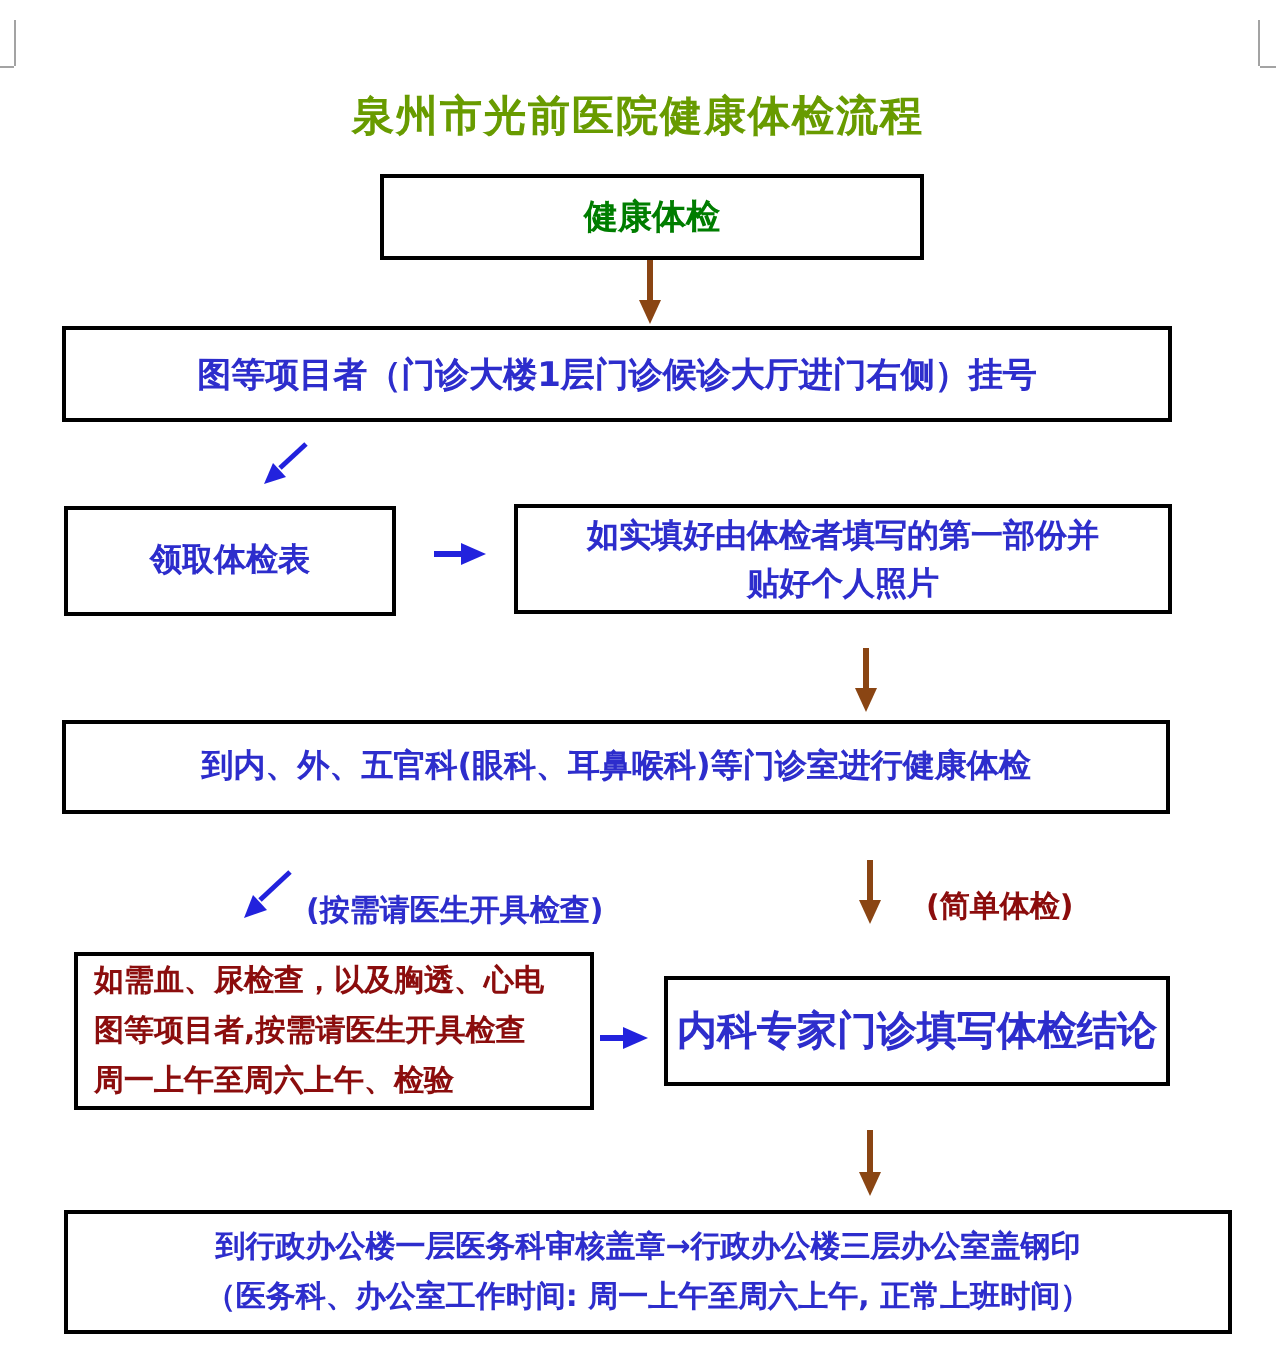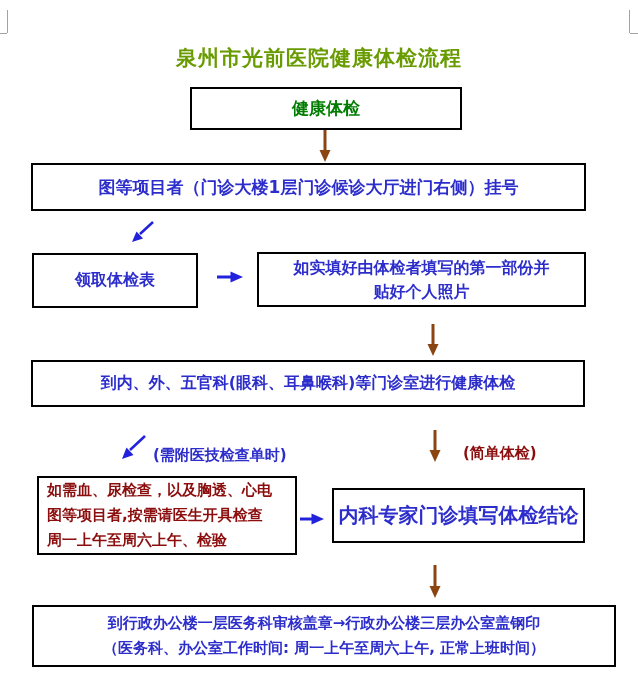--- a/index.html
+++ b/index.html
@@ -102,21 +102,21 @@
 
   <div class="fbox box-clinics">
     <span class="blue">到内、外、五官科(眼科、耳鼻喉科)等门诊室进行健康体检</span>
   </div>
 
   <svg class="arr" style="left:119px;top:433px;" width="28" height="28" viewBox="0 0 28 28">
     <line x1="26" y1="3" x2="11" y2="17" stroke="#2222dd" stroke-width="2.5"></line>
     <polygon points="3,26 14.5,22 7.5,14.5" fill="#2222dd"></polygon>
   </svg>
 
-  <div class="flow-label label-tech blue">(需附医技检查单时)</div>
+  <div class="flow-label label-tech blue">(按需请医生开具检查)</div>
 
   <svg class="arr" style="left:428px;top:430px;" width="14" height="32" viewBox="0 0 14 32">
     <line x1="7" y1="0" x2="7" y2="22" stroke="#8a4513" stroke-width="3"></line>
     <polygon points="7,32 1.5,20 12.5,20" fill="#8a4513"></polygon>
   </svg>
 
   <div class="flow-label label-simple dred">(简单体检)</div>
 
   <div class="fbox box-tech">
     <span class="dred">如需血、尿检查，以及胸透、心电</span>

